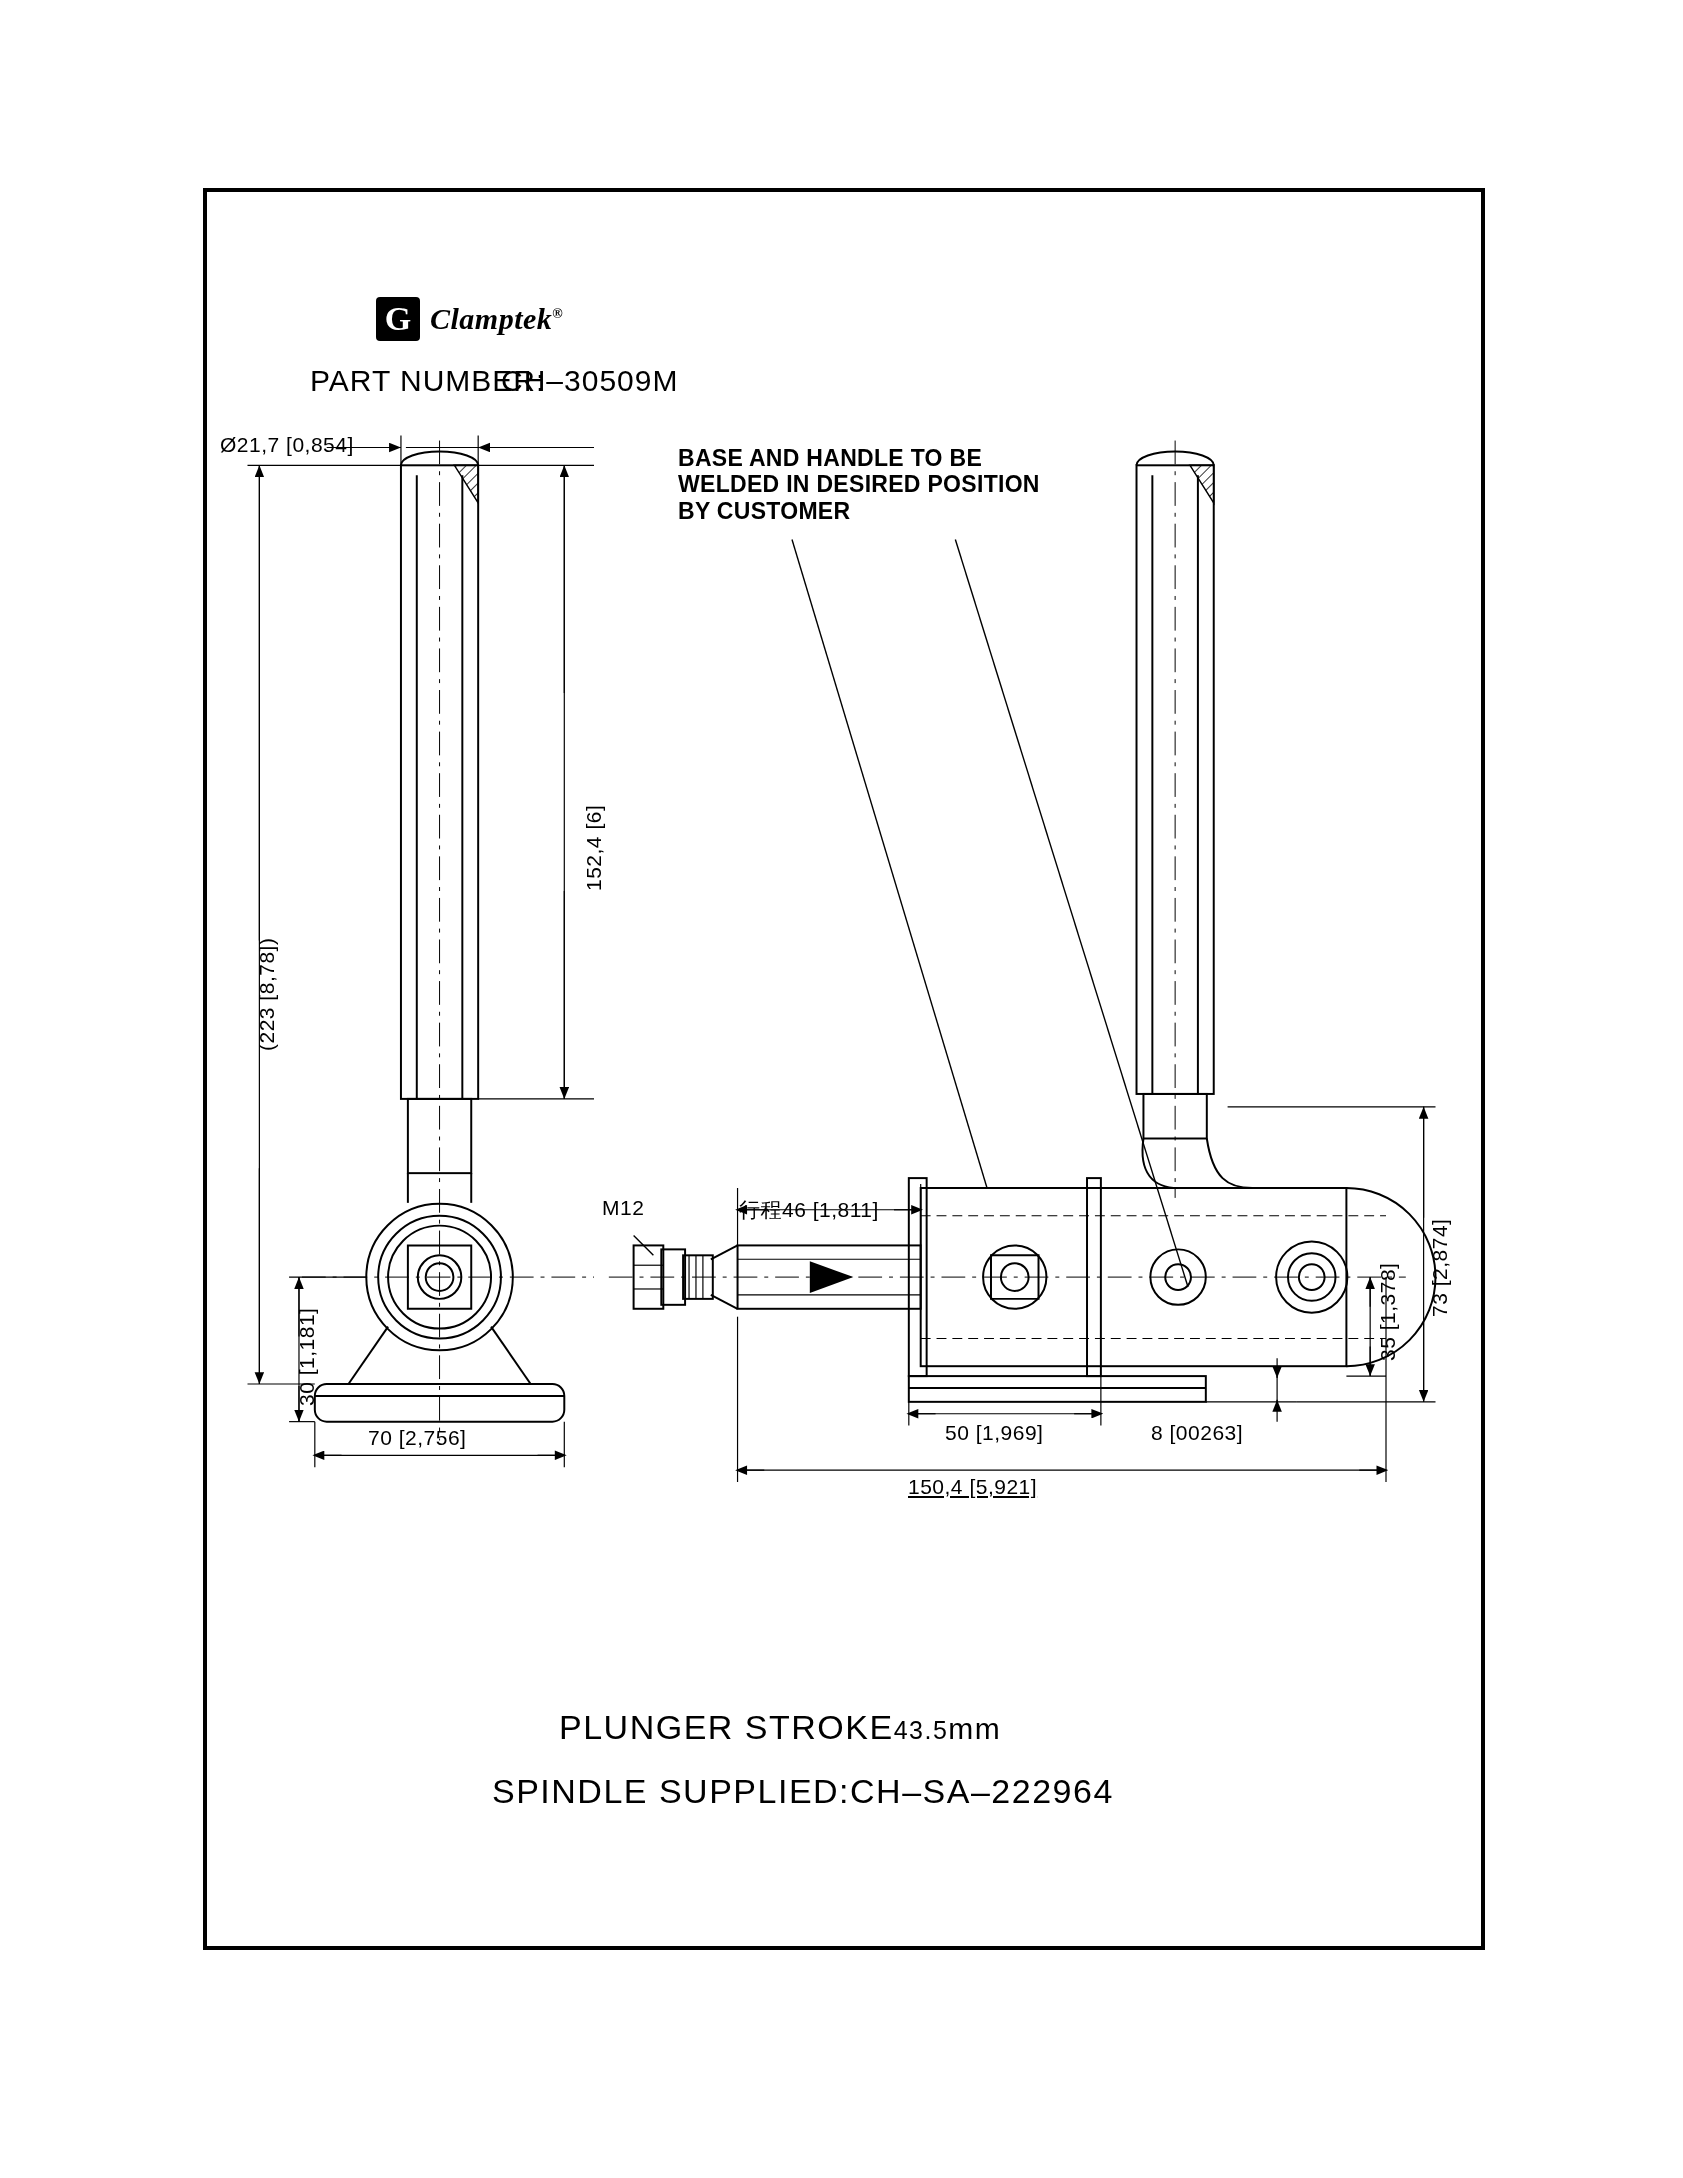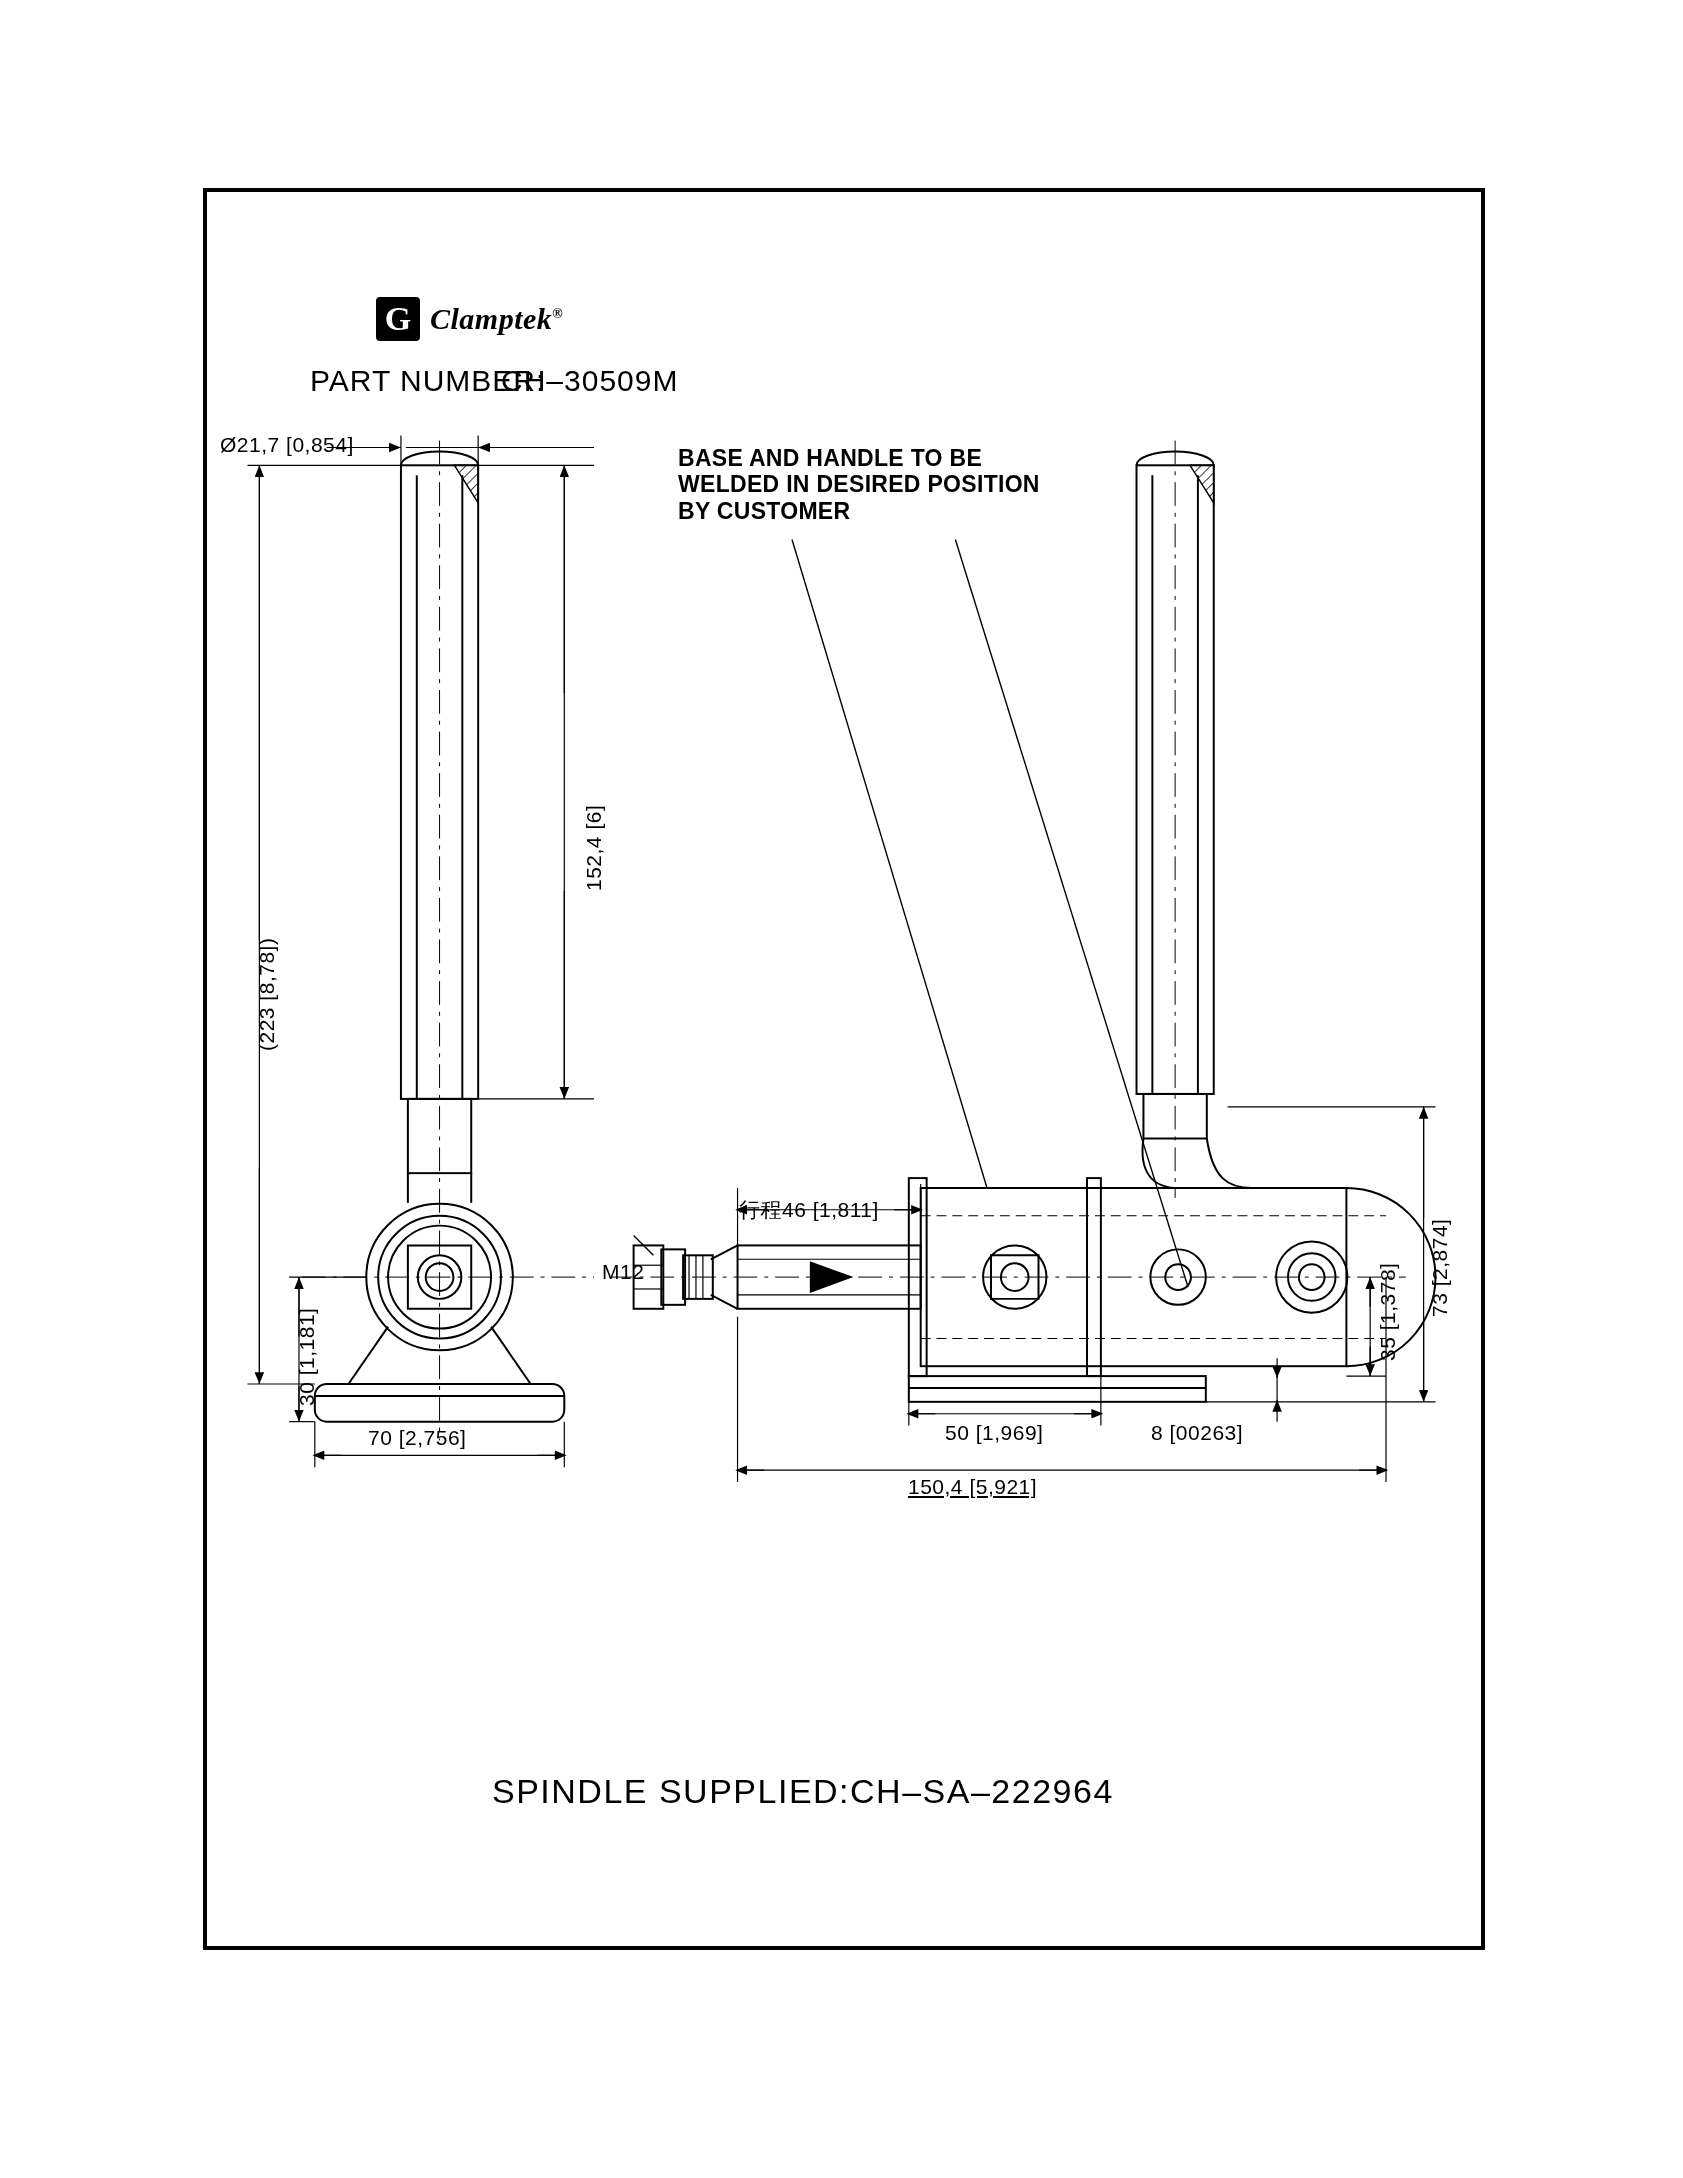--- a/index.html
+++ b/index.html
@@ -121,34 +121,35 @@
   <div class="lbl dim" style="left:220px; top:433px;text-align:right;">Ø21,7 [0,854]</div>
 
   <div class="lbl dim rot90" style="left:582px; top:891px;">152,4 [6]</div>
 
   <div class="lbl dim rot90" style="left:255px; top:1051px;">(223 [8,78])</div>
 
   <div class="lbl dim rot90" style="left:295px; top:1406px;">30 [1,181]</div>
 
   <div class="lbl dim" style="left:348px; top:1426px;margin-left:20px;">70 [2,756]</div>
 
-  <div class="lbl dim" style="left:602px; top:1260px;">M12</div>
+  <div class="lbl dim" style="left:602px; top:1196px;">M12</div>
 
   <div class="lbl dim" style="left:739px; top:1198px;">行程46 [1,811]</div>
 
   <div class="lbl dim" style="left:945px; top:1421px;">50 [1,969]</div>
 
   <div class="lbl dim" style="left:1151px; top:1421px;">8 [00263]</div>
 
   <div class="lbl dim" style="left:908px; top:1475px;text-decoration:underline;">150,4 [5,921]</div>
 
   <div class="lbl dim rot90" style="left:1376px; top:1361px;">35 [1,378]</div>
 
   <div class="lbl dim rot90" style="left:1428px; top:1317px;">73 [2,874]</div>
 
+  <div class="lbl bottomtext" style="left:559px; top:1708px;"><span>PLUNGER STROKE</span><span style="font-size:25px;">43.5</span><span style="font-size:30px;">mm</span></div>
   <div class="lbl bottomtext" style="left:492px; top:1772px;">SPINDLE SUPPLIED:CH‒SA‒222964</div>
 
   <svg class="draw" viewBox="0 0 1700 2200">
     <defs>
       <pattern id="hatch" patternUnits="userSpaceOnUse" width="7" height="7" patternTransform="rotate(45)">
         <line x1="0" y1="0" x2="0" y2="7" stroke="#000" stroke-width="1.6"></line>
       </pattern>
       <marker id="arrS" markerWidth="12" markerHeight="12" refX="10" refY="4" orient="auto">
         <path d="M0,0 L10,4 L0,8 z" fill="#000"></path>
       </marker>

